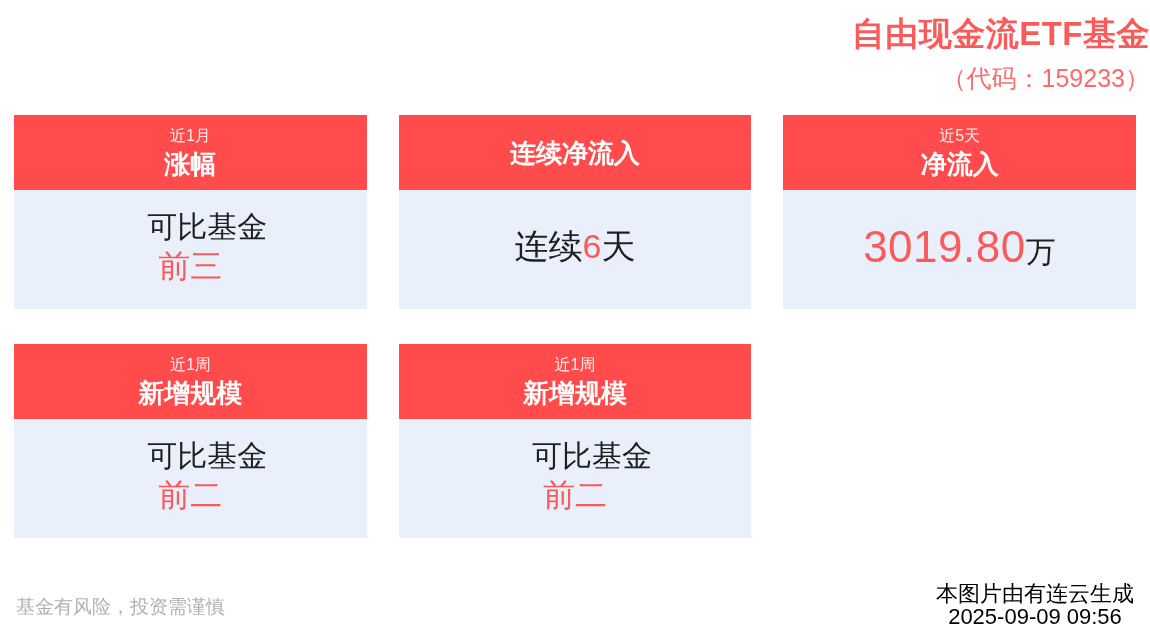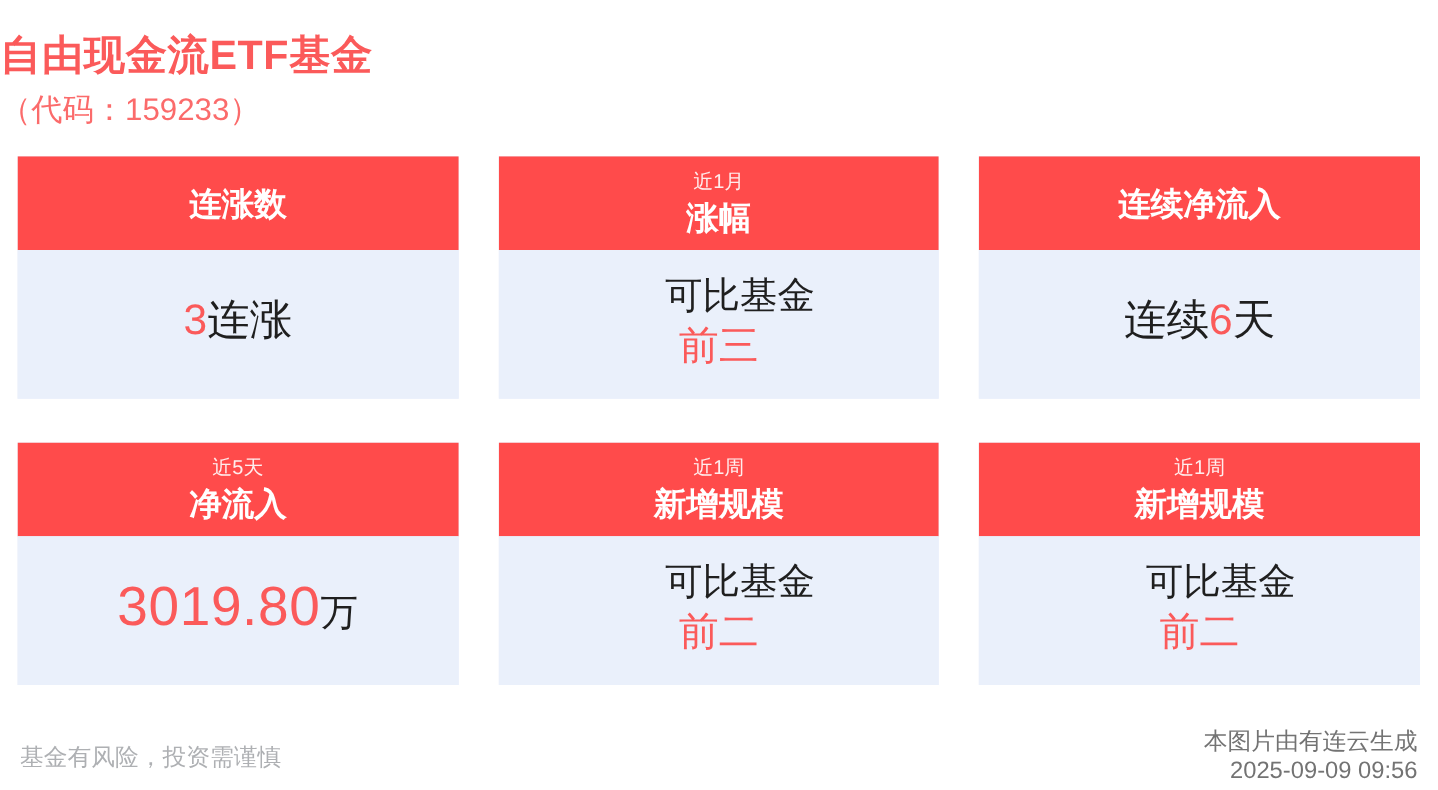--- a/index.html
+++ b/index.html
@@ -18,22 +18,22 @@
   .page {
     position: relative;
     width: 1150px;
     height: 632px;
     box-sizing: border-box;
   }
 
   
   .header {
     width: 100%;
-    padding-top: 22px;
-    text-align: left;
+    padding-top: 12px;
+    text-align: right;
   }
   .title {
     font-size: 33px;
     font-weight: bold;
     color: #FB5A5A;
     line-height: 44px;
     letter-spacing: 0.5px;
   }
   .subtitle {
     font-size: 25px;
@@ -145,48 +145,38 @@
     align-items: flex-end;
     justify-content: space-between;
   }
   .disclaimer {
     font-size: 19px;
     color: #AEB0B3;
     line-height: 26px;
     padding-bottom: 8px;
   }
   .credit {
-    text-align: right;
-    font-size: 19px;
-    color: #737373;
+    text-align: center;
+    font-size: 22px;
+    color: #000000;
     line-height: 23px;
   }
 </style>
 </head>
 <body>
 
 <div class="page">
 
   <div class="header">
     <div class="title">自由现金流ETF基金</div>
     <div class="subtitle">（代码：159233）</div>
   </div>
 
   <div class="grid">
 
-    <div class="card">
-      <div class="card-head single">
-        <div class="head-main">连涨数</div>
-      </div>
-      <div class="card-body">
-        <div class="val-line size-lg">
-          <span class="v-red">3</span><span class="v-dark">连涨</span>
-        </div>
-      </div>
-    </div>
 
     <div class="card">
       <div class="card-head">
         <div class="eyebrow">近1月</div>
         <div class="head-main">涨幅</div>
       </div>
       <div class="card-body">
         <div class="stack-top">可比基金</div>
         <div class="stack-bottom">前三</div>
       </div>

